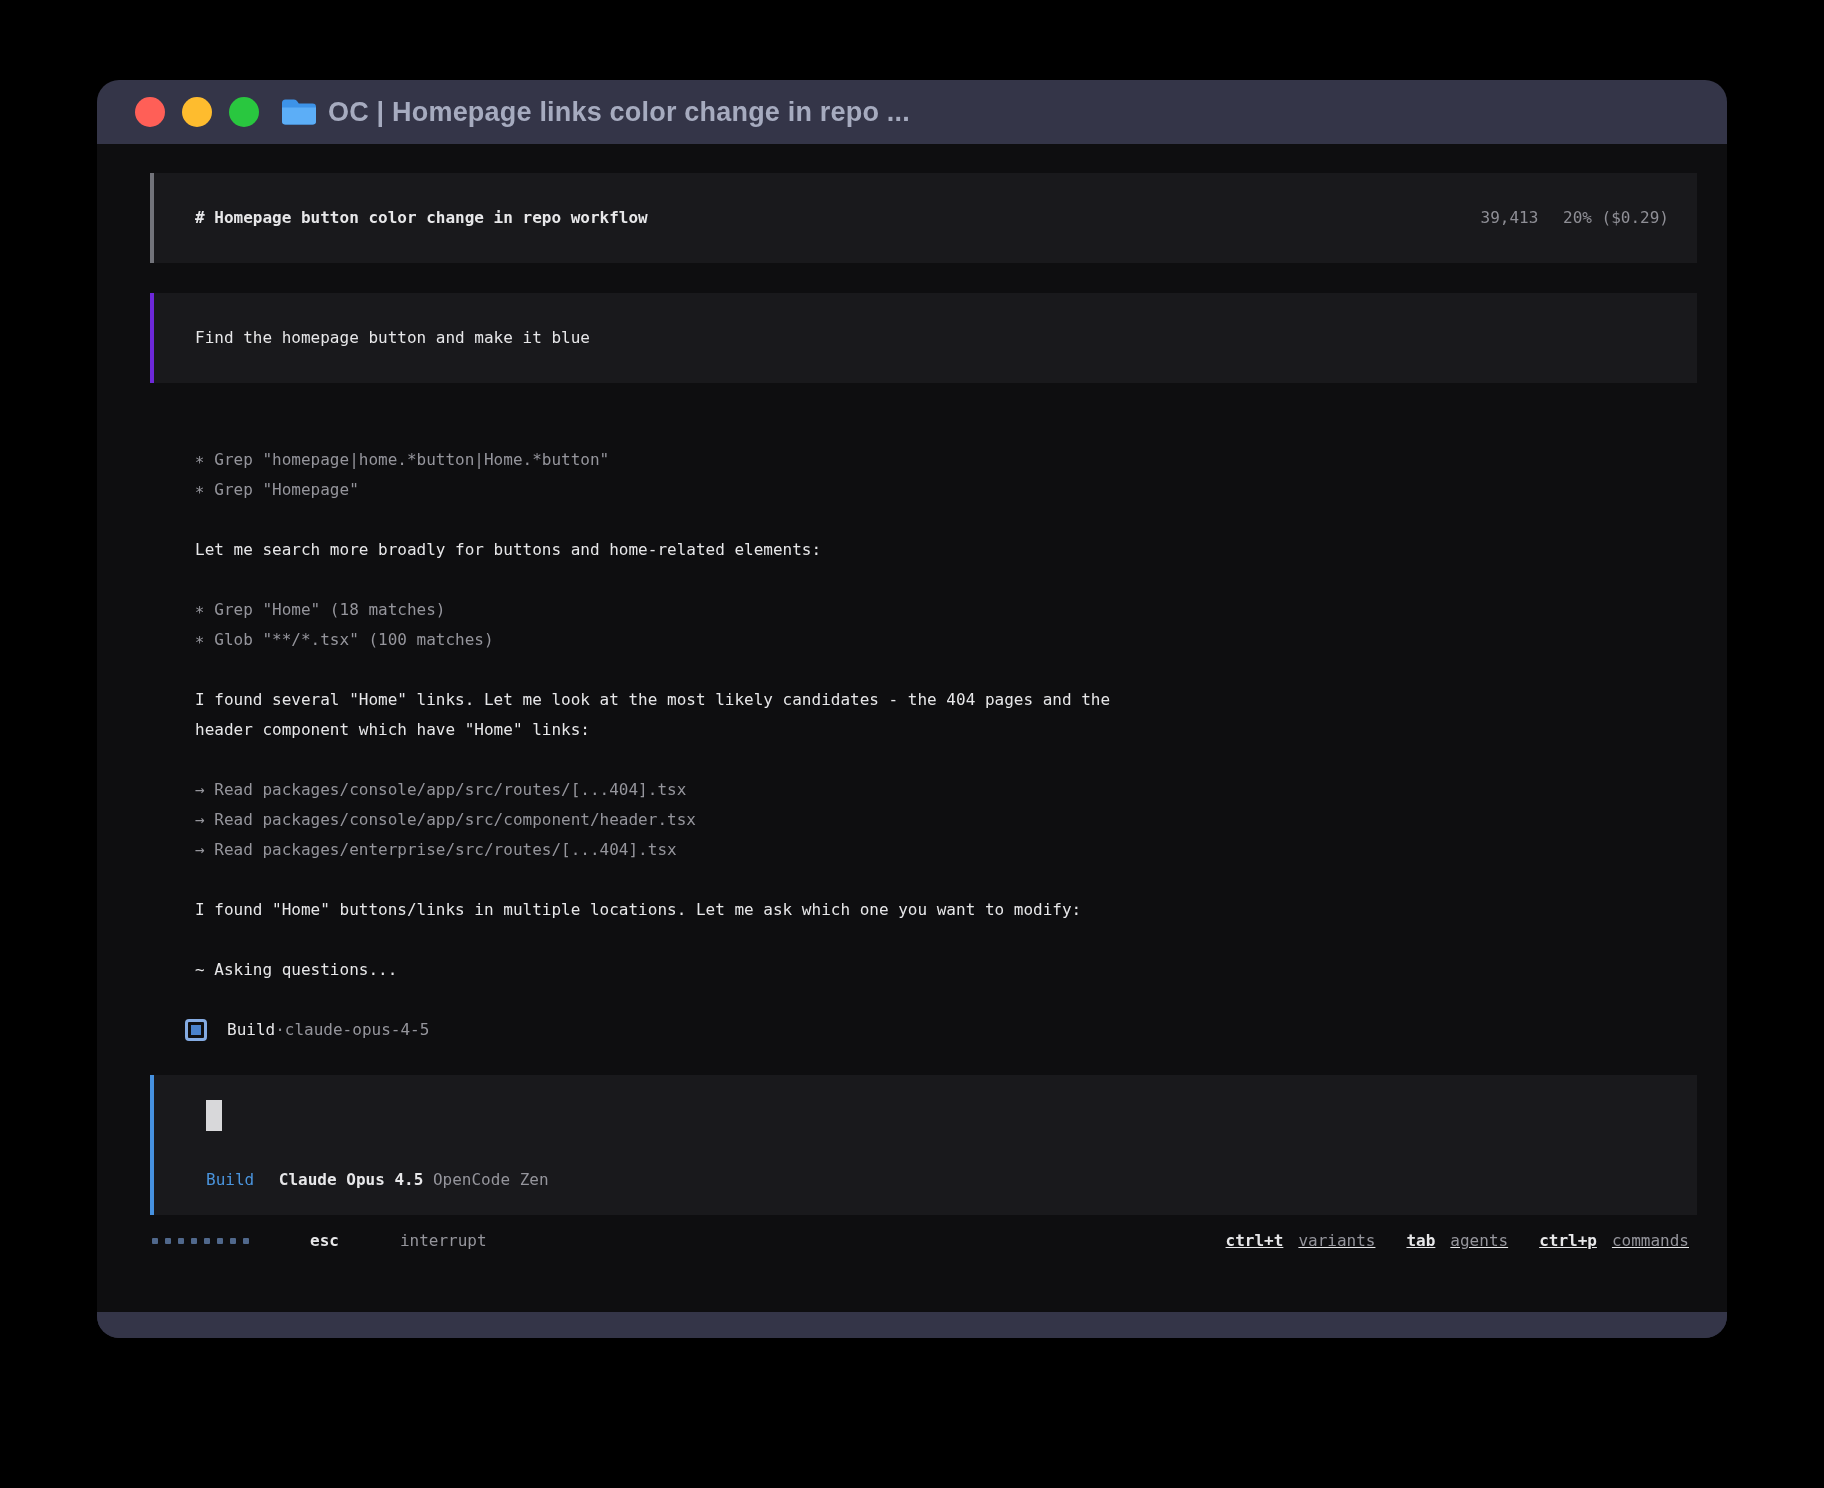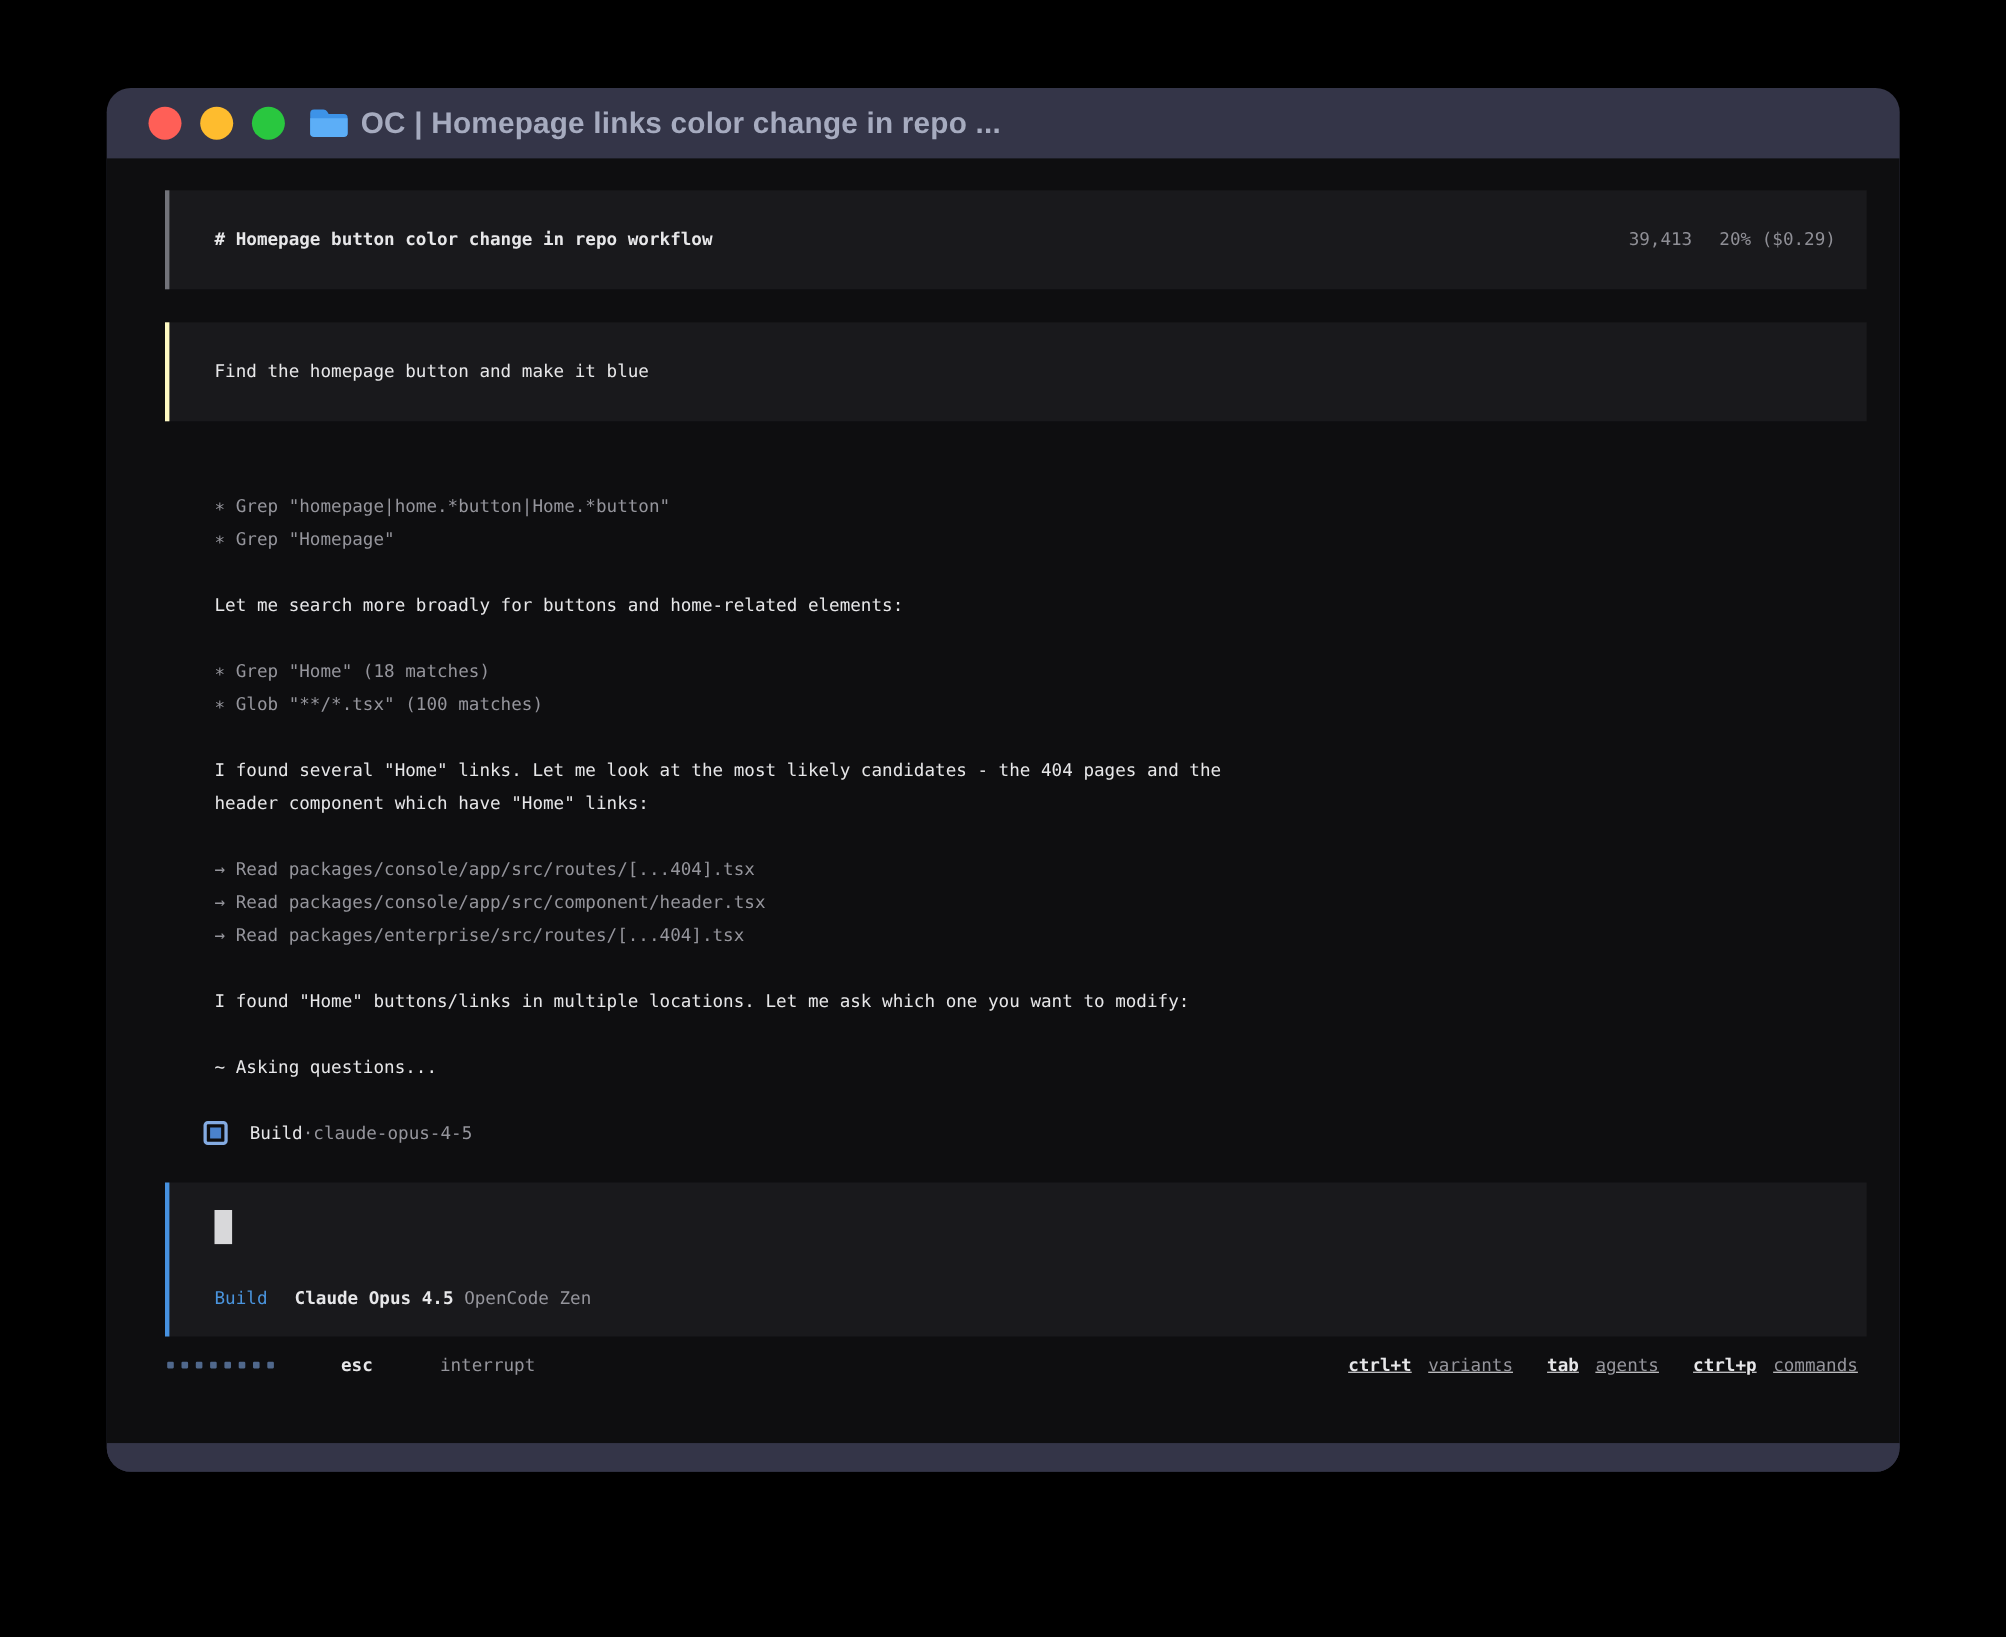--- a/index.html
+++ b/index.html
@@ -34,36 +34,36 @@
   .m { color:#95959c; }
   .blue { color:#4a94dd; }
 
   .block { background:#19191c; }
   .headerblock { height:90px; border-left:4px solid #72737a;
                  display:flex; align-items:center; justify-content:space-between;
                  padding:0 28px 0 41px; }
   .stats { color:#8f8f96; }
   .stats .gap2 { margin-left:15px; }
 
-  .userblock { height:90px; margin-top:30px; border-left:4px solid #fef9c3;
+  .userblock { height:90px; margin-top:30px; border-left:4px solid #6d28d9;
                display:flex; align-items:center; padding-left:41px; }
 
   .transcript { margin-top:32px; margin-left:45px; }
   .transcript .line { height:30px; white-space:pre; }
   .transcript .line.muted { color:#95959c; }
 
   .agentline { margin-top:30px; margin-left:35px; height:30px;
                display:flex; align-items:center; white-space:pre; }
   .agenticon { width:22px; height:22px; border:3px solid #84abe2; border-radius:4px;
                margin-right:20px; display:inline-flex; align-items:center;
                justify-content:center; background:#0e0e10; }
   .agenticon .inner { width:10px; height:10px; background:#4a82cc; display:block; }
 
   .inputblock { height:140px; margin-top:30px; border-left:4px solid #4691e0;
-                padding:25px 0 20px 41px; display:flex; flex-direction:column;
+                padding:25px 0 20px 52px; display:flex; flex-direction:column;
                 justify-content:space-between; cursor:text; }
   .cursor { width:16px; height:31px; background:#d8d8da; display:block; }
   .modelline { white-space:pre; }
   .modelline .gap2 { margin-left:15px; }
 
   
   .statusbar { margin-top:11px; height:30px; display:flex; align-items:center;
                justify-content:space-between; }
   .statusbar .left { display:flex; align-items:center; margin-left:2px;gap:46px; }
   .dots { display:inline-flex; align-items:center; margin-right:15px; }

